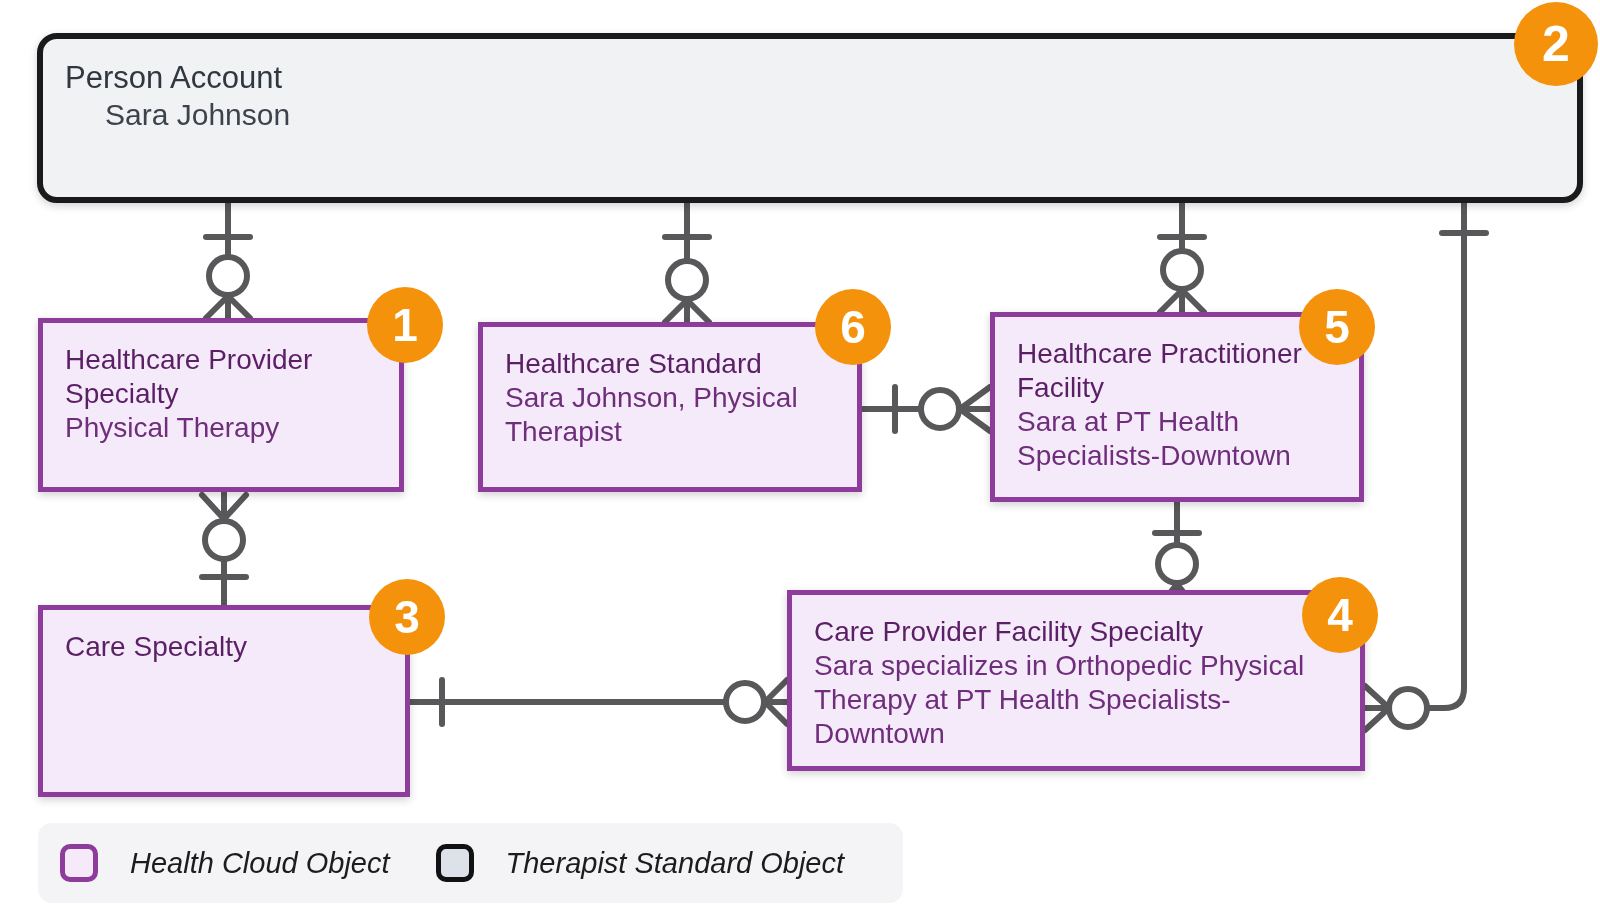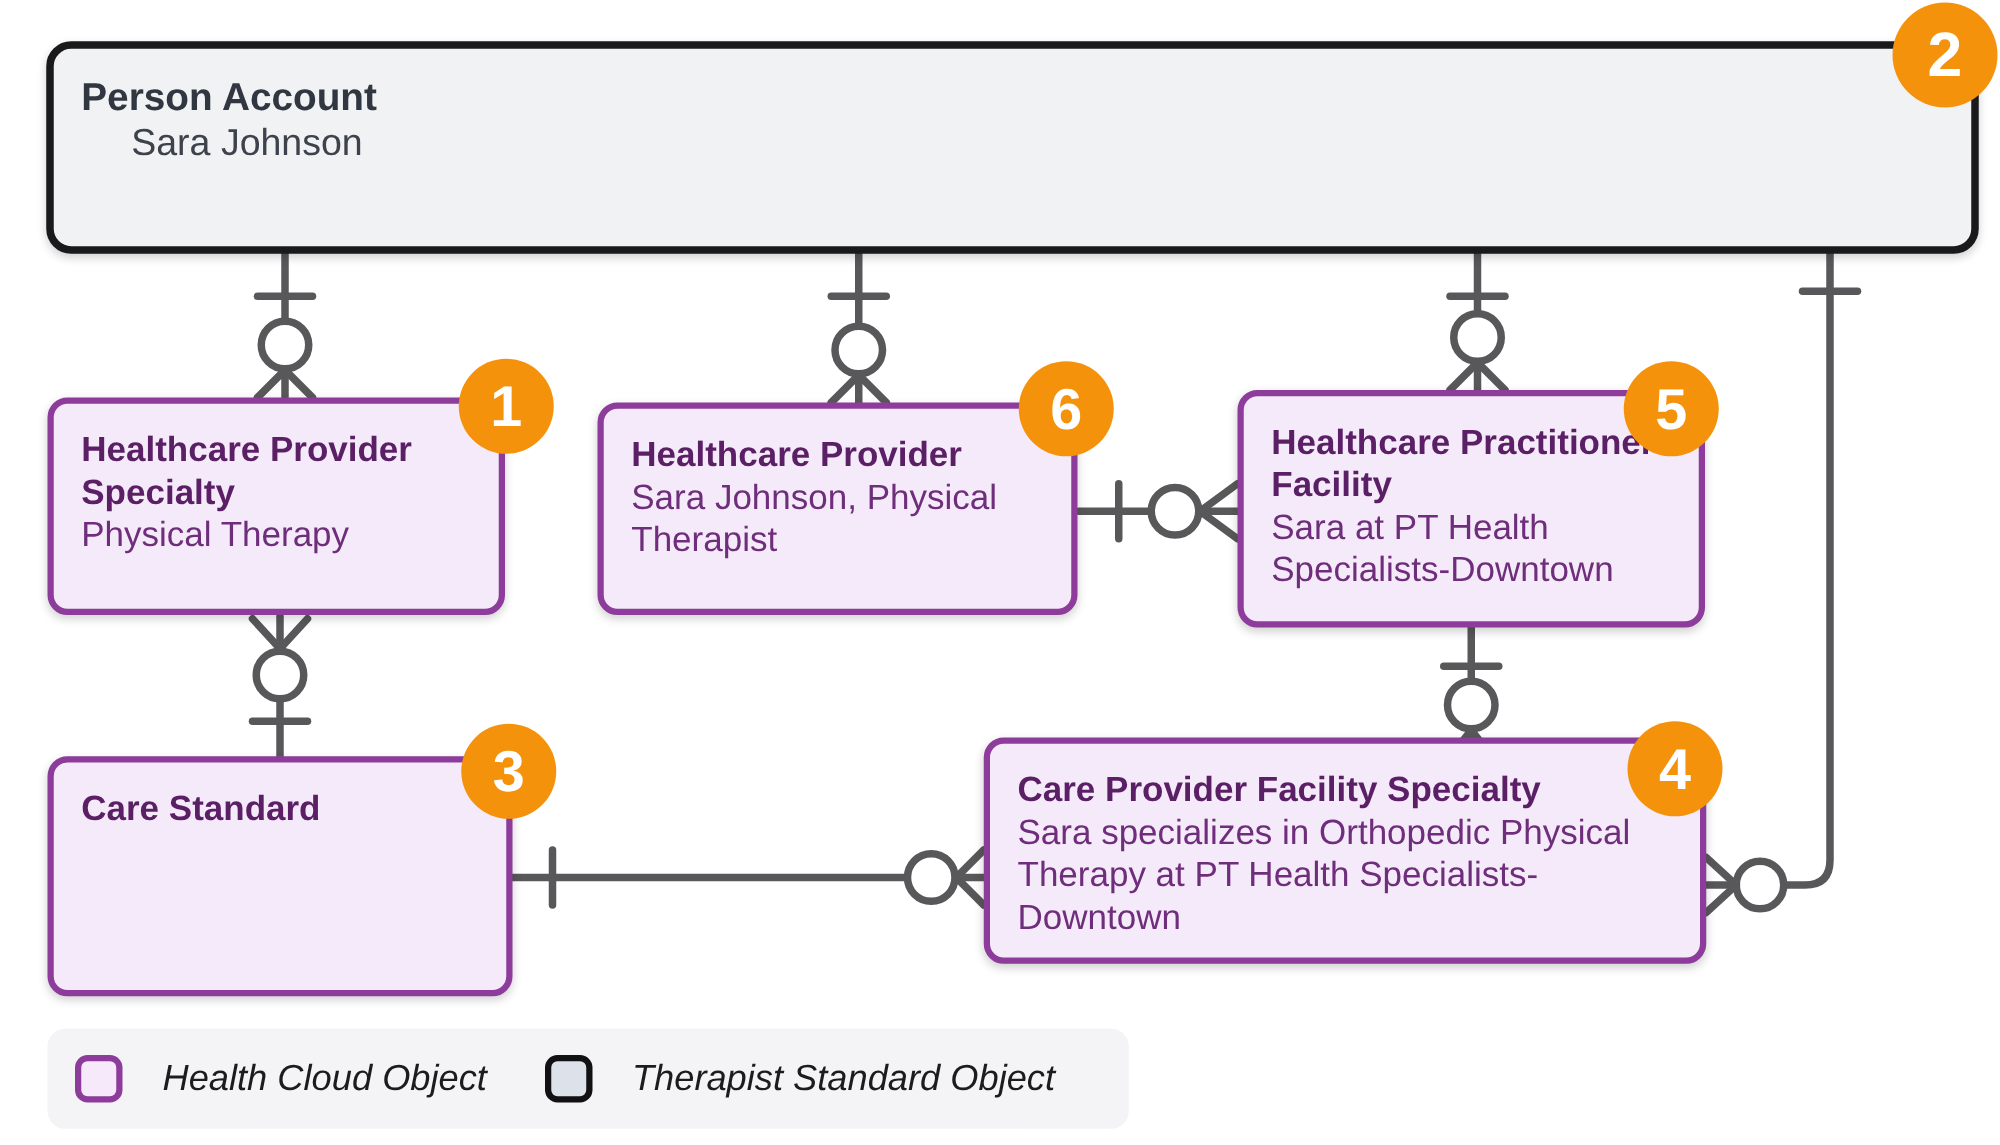--- a/index.html
+++ b/index.html
@@ -2,23 +2,23 @@
 <html><head>
 <meta charset="utf-8">
 <style>
   html,body{margin:0;padding:0;background:#ffffff;}
   body{width:1600px;height:916px;position:relative;overflow:hidden;
        font-family:"Liberation Sans","DejaVu Sans",sans-serif;}
   .canvas{position:absolute;inset:0;}
   svg.connectors{position:absolute;left:0;top:0;z-index:1;}
 
   
-  .entity{position:absolute;z-index:2;border-radius:16px;box-sizing:border-box;
+  .entity{position:absolute;z-index:2;border-radius:0;box-sizing:border-box;
           padding:20px 22px;box-shadow:0 3px 8px rgba(0,0,0,0.18);}
-  .entity .title{font-weight:bold;font-size:28px;line-height:1.22;}
+  .entity .title{font-weight:normal;font-size:28px;line-height:1.22;}
   .entity .subtitle{font-size:28px;line-height:1.22;}
   .hc{background:#f5eaf9;border:5px solid #8d3c9c;}
   .hc .title{color:#5b1f66;}
   .hc .subtitle{color:#6f2e7b;}
   .std{background:#f1f2f4;border:6px solid #1a1a1c;border-radius:20px;}
   .std .title{color:#303741;font-size:31px;}
   .std .subtitle{color:#3d434c;font-size:30px;margin-left:40px;}
 
   
   .pos-pa  {left:37px;  top:33px;  width:1546px; height:170px;}
@@ -126,31 +126,31 @@
     <div class="title">Person Account</div>
     <div class="subtitle">Sara Johnson</div>
   </div>
 
   <div class="entity hc pos-hps">
     <div class="title">Healthcare Provider Specialty</div>
     <div class="subtitle">Physical Therapy</div>
   </div>
 
   <div class="entity hc pos-hp">
-    <div class="title">Healthcare Provider</div>
+    <div class="title">Healthcare Standard</div>
     <div class="subtitle">Sara Johnson, Physical Therapist</div>
   </div>
 
   <div class="entity hc pos-hpf">
     <div class="title">Healthcare Practitioner Facility</div>
     <div class="subtitle">Sara at PT Health Specialists-Downtown</div>
   </div>
 
   <div class="entity hc pos-cs">
-    <div class="title">Care Standard</div>
+    <div class="title">Care Specialty</div>
   </div>
 
   <div class="entity hc pos-cpfs">
     <div class="title">Care Provider Facility Specialty</div>
     <div class="subtitle">Sara specializes in Orthopedic Physical Therapy at PT Health Specialists- Downtown</div>
   </div>
 
   <div class="badge badge-2">2</div>
   <div class="badge badge-1">1</div>
   <div class="badge badge-6">6</div>

